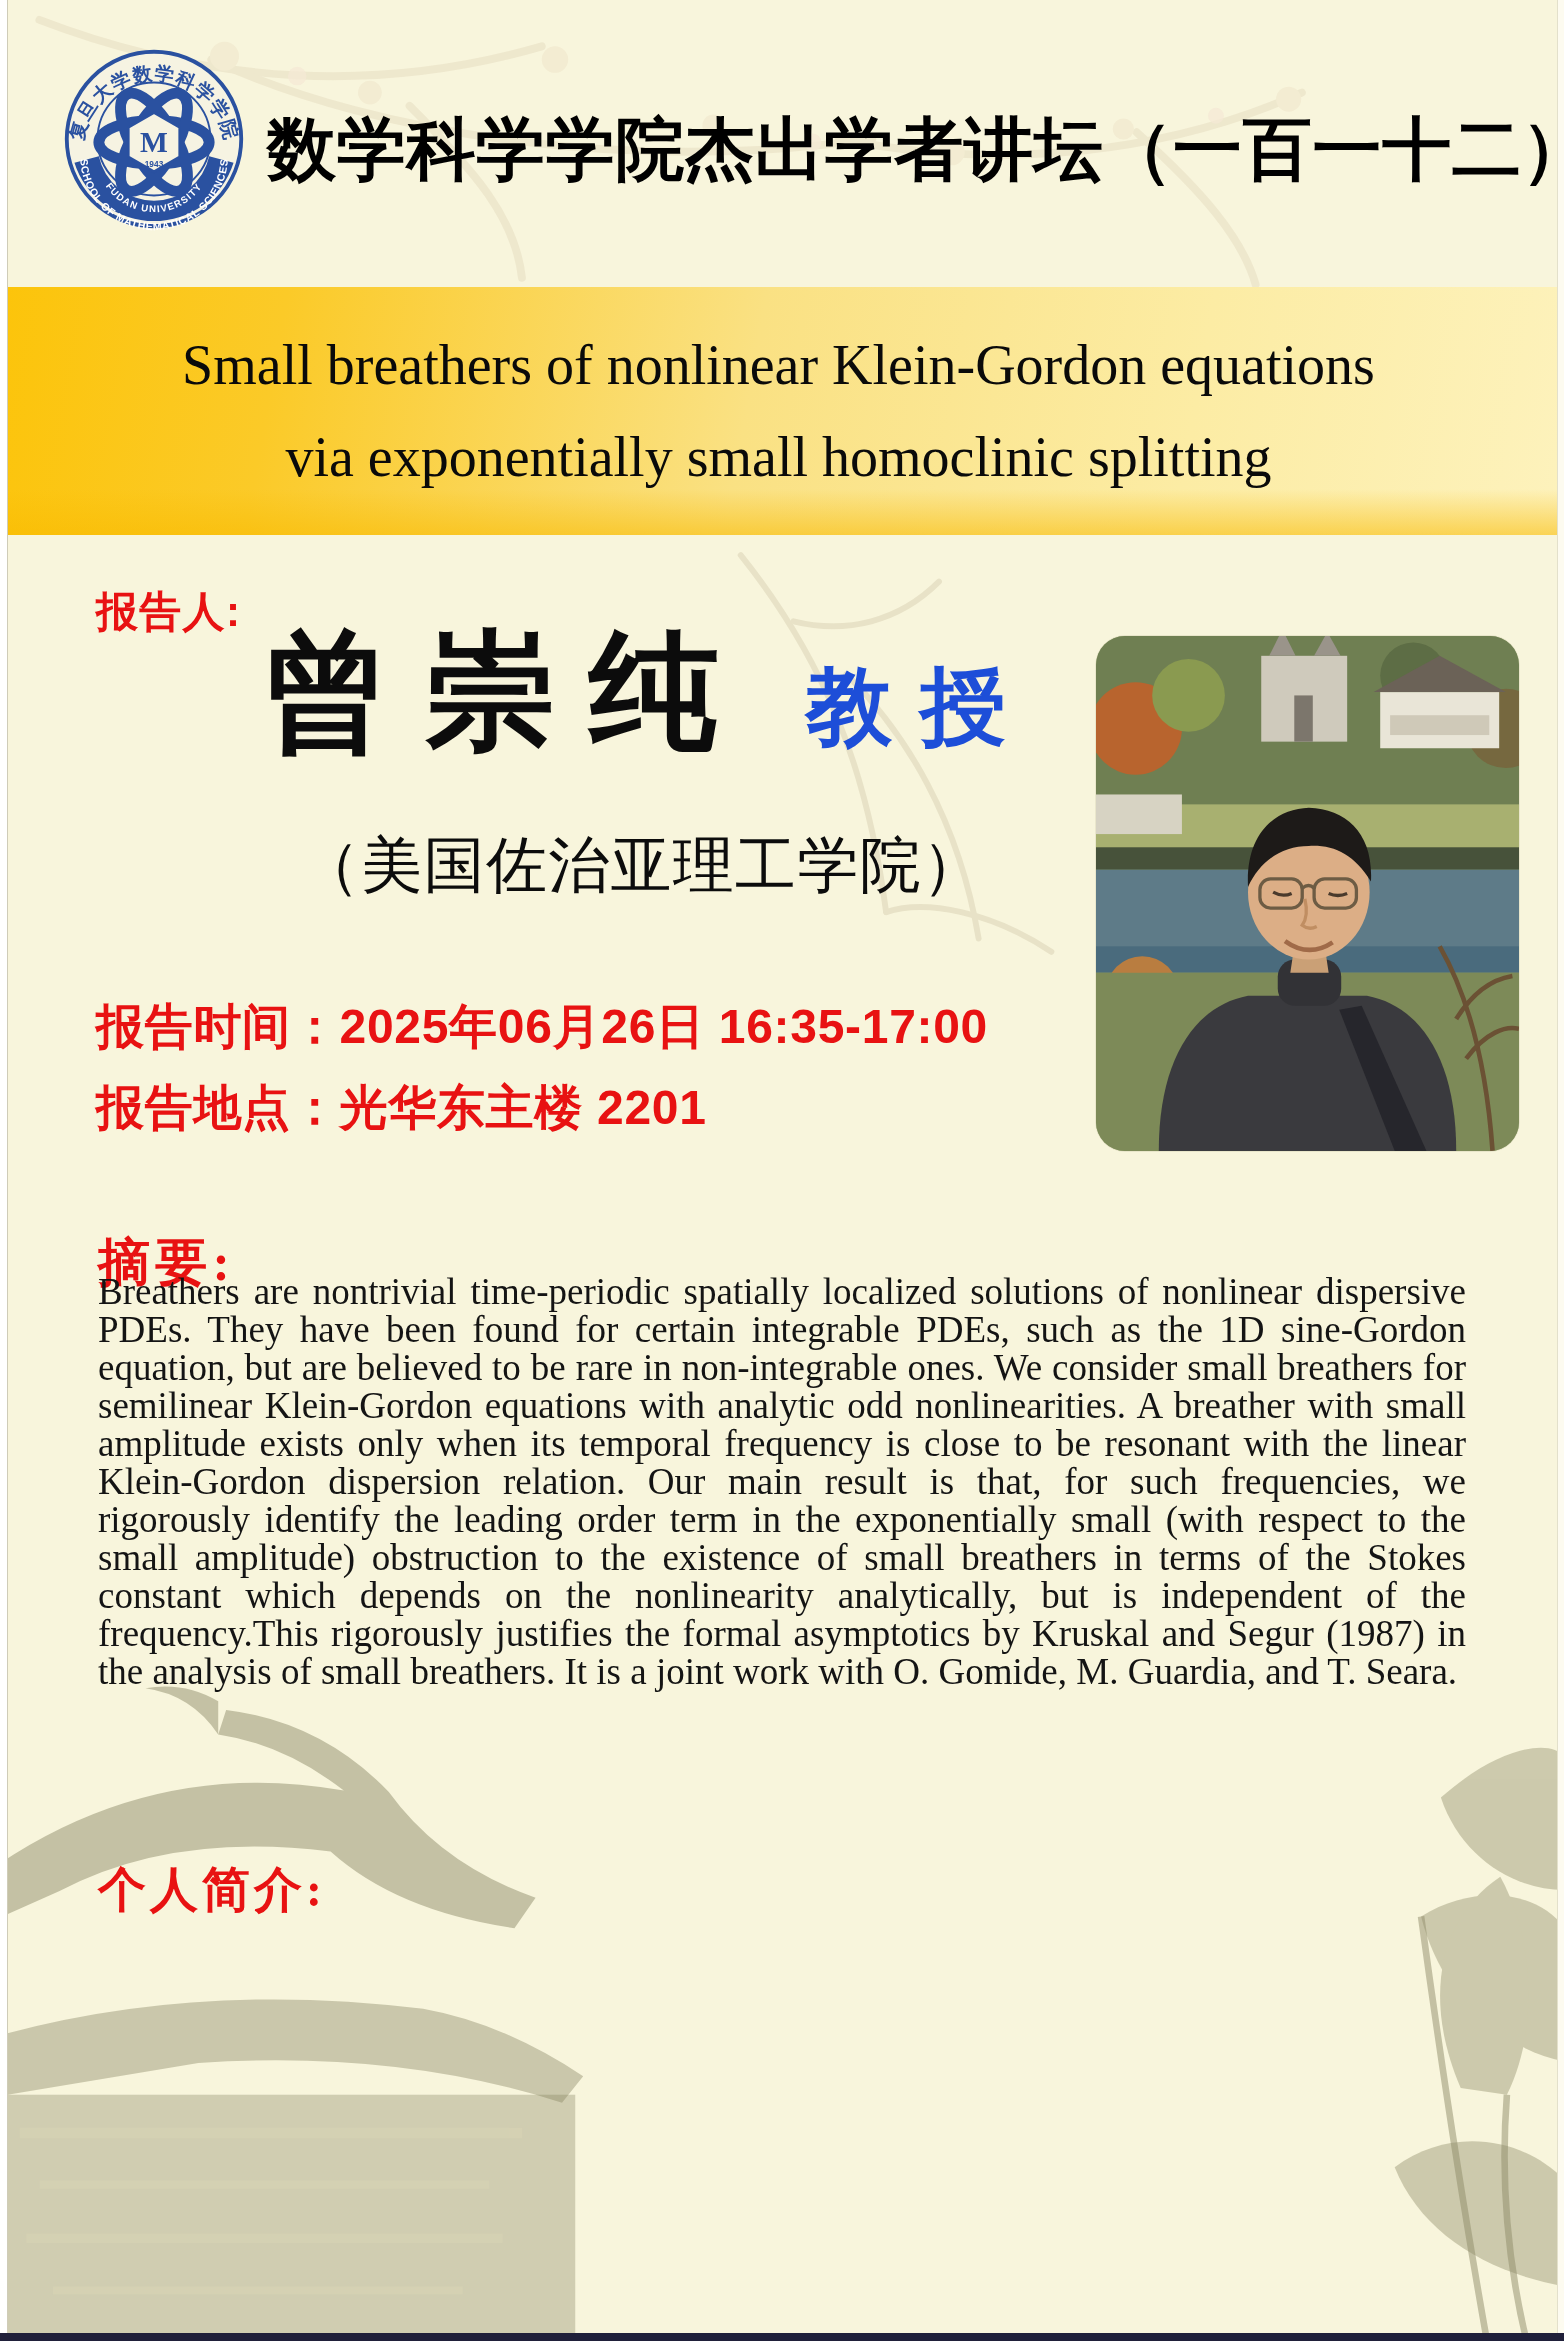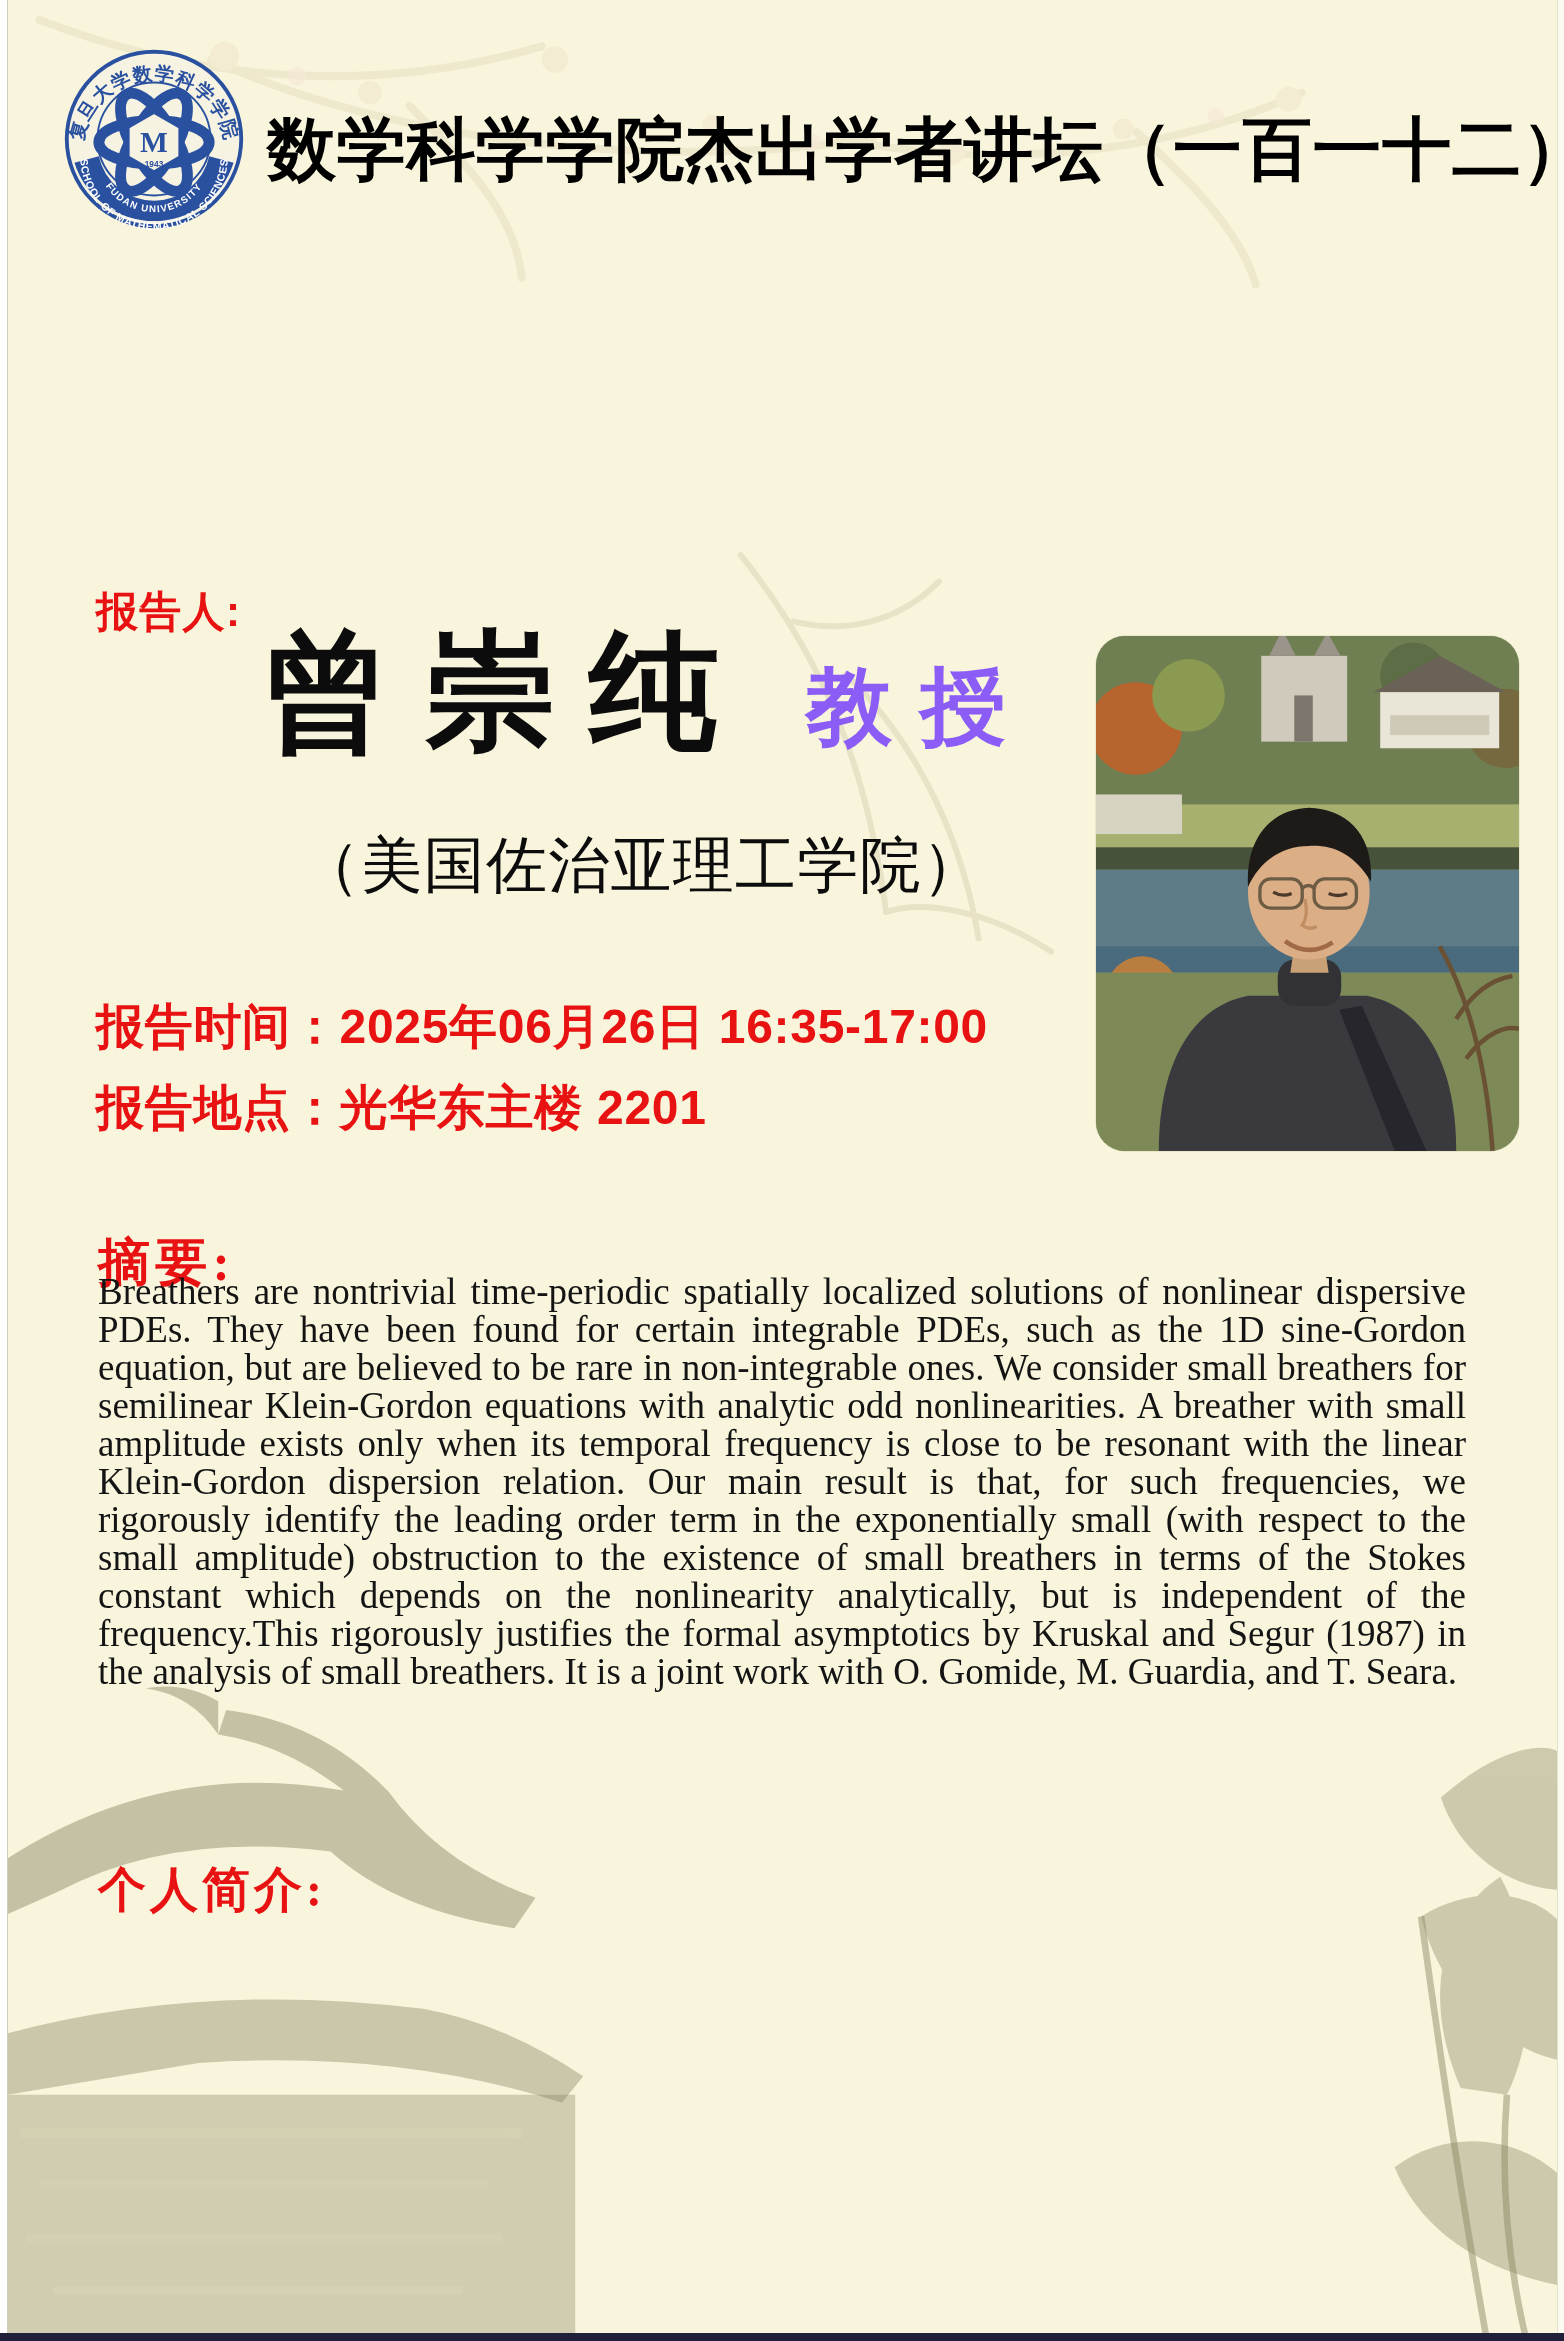--- a/index.html
+++ b/index.html
@@ -36,21 +36,21 @@
   }
   .banner-line{
     font-family:var(--serif);font-size:56px;color:#0a0a0a;line-height:1;white-space:nowrap;z-index:2;
   }
   .speaker-label{left:96px;top:584px;font-size:42px;font-weight:900;color:var(--red);letter-spacing:1.3px;}
   .name-row{left:261px;top:621px;display:flex;align-items:baseline;}
   .speaker-name{
     font-family:var(--serif);font-weight:700;font-size:130px;letter-spacing:34px;color:#0c0c0c;line-height:1.1;
   }
   .speaker-prof{
-    font-family:var(--serif);font-weight:700;font-size:86px;letter-spacing:28px;color:#8b5cf6;margin-left:53px;
+    font-family:var(--serif);font-weight:700;font-size:86px;letter-spacing:28px;color:#1d4ed8;margin-left:53px;
   }
   .affiliation{
     left:299px;top:825px;font-family:var(--serif);font-weight:400;font-size:61px;color:#0c0c0c;letter-spacing:1.3px;white-space:nowrap;
   }
   .sched-time{left:96px;top:995px;font-size:48px;font-weight:900;color:var(--red);white-space:nowrap;letter-spacing:0.7px;}
   .sched-place{left:96px;top:1076px;font-size:48px;font-weight:900;color:var(--red);white-space:nowrap;letter-spacing:0.7px;}
   .photo{
     left:1096px;top:636px;width:423px;height:515px;border-radius:29px;overflow:hidden;z-index:3;
     box-shadow:0 0 0 0.7px rgba(120,110,70,.15);
   }
@@ -166,20 +166,24 @@
     <text font-family="Liberation Sans, sans-serif" font-size="16.5" font-weight="bold" fill="#ffffff" letter-spacing="1">
       <textPath href="#arcBotOuter" startOffset="50%" text-anchor="middle">SCHOOL OF MATHEMATICAL SCIENCES</textPath>
     </text>
     <text font-family="Liberation Sans, sans-serif" font-size="15" font-weight="bold" fill="#ffffff" letter-spacing="2">
       <textPath href="#arcBotInner" startOffset="50%" text-anchor="middle">FUDAN UNIVERSITY</textPath>
     </text>
   </svg>
 
   <div class="layer header-title">数学科学学院杰出学者讲坛（一百一十二）</div>
 
+  <div class="layer banner">
+    <div class="banner-line">Small breathers of nonlinear Klein-Gordon equations</div>
+    <div class="banner-line">via exponentially small homoclinic splitting</div>
+  </div>
 
   <div class="layer speaker-label">报告人:</div>
   <div class="layer name-row">
     <span class="speaker-name">曾崇纯</span>
     <span class="speaker-prof">教授</span>
   </div>
   <div class="layer affiliation">（美国佐治亚理工学院）</div>
 
   <div class="layer sched-time">报告时间：2025年06月26日 16:35-17:00</div>
   <div class="layer sched-place">报告地点：光华东主楼 2201</div>

